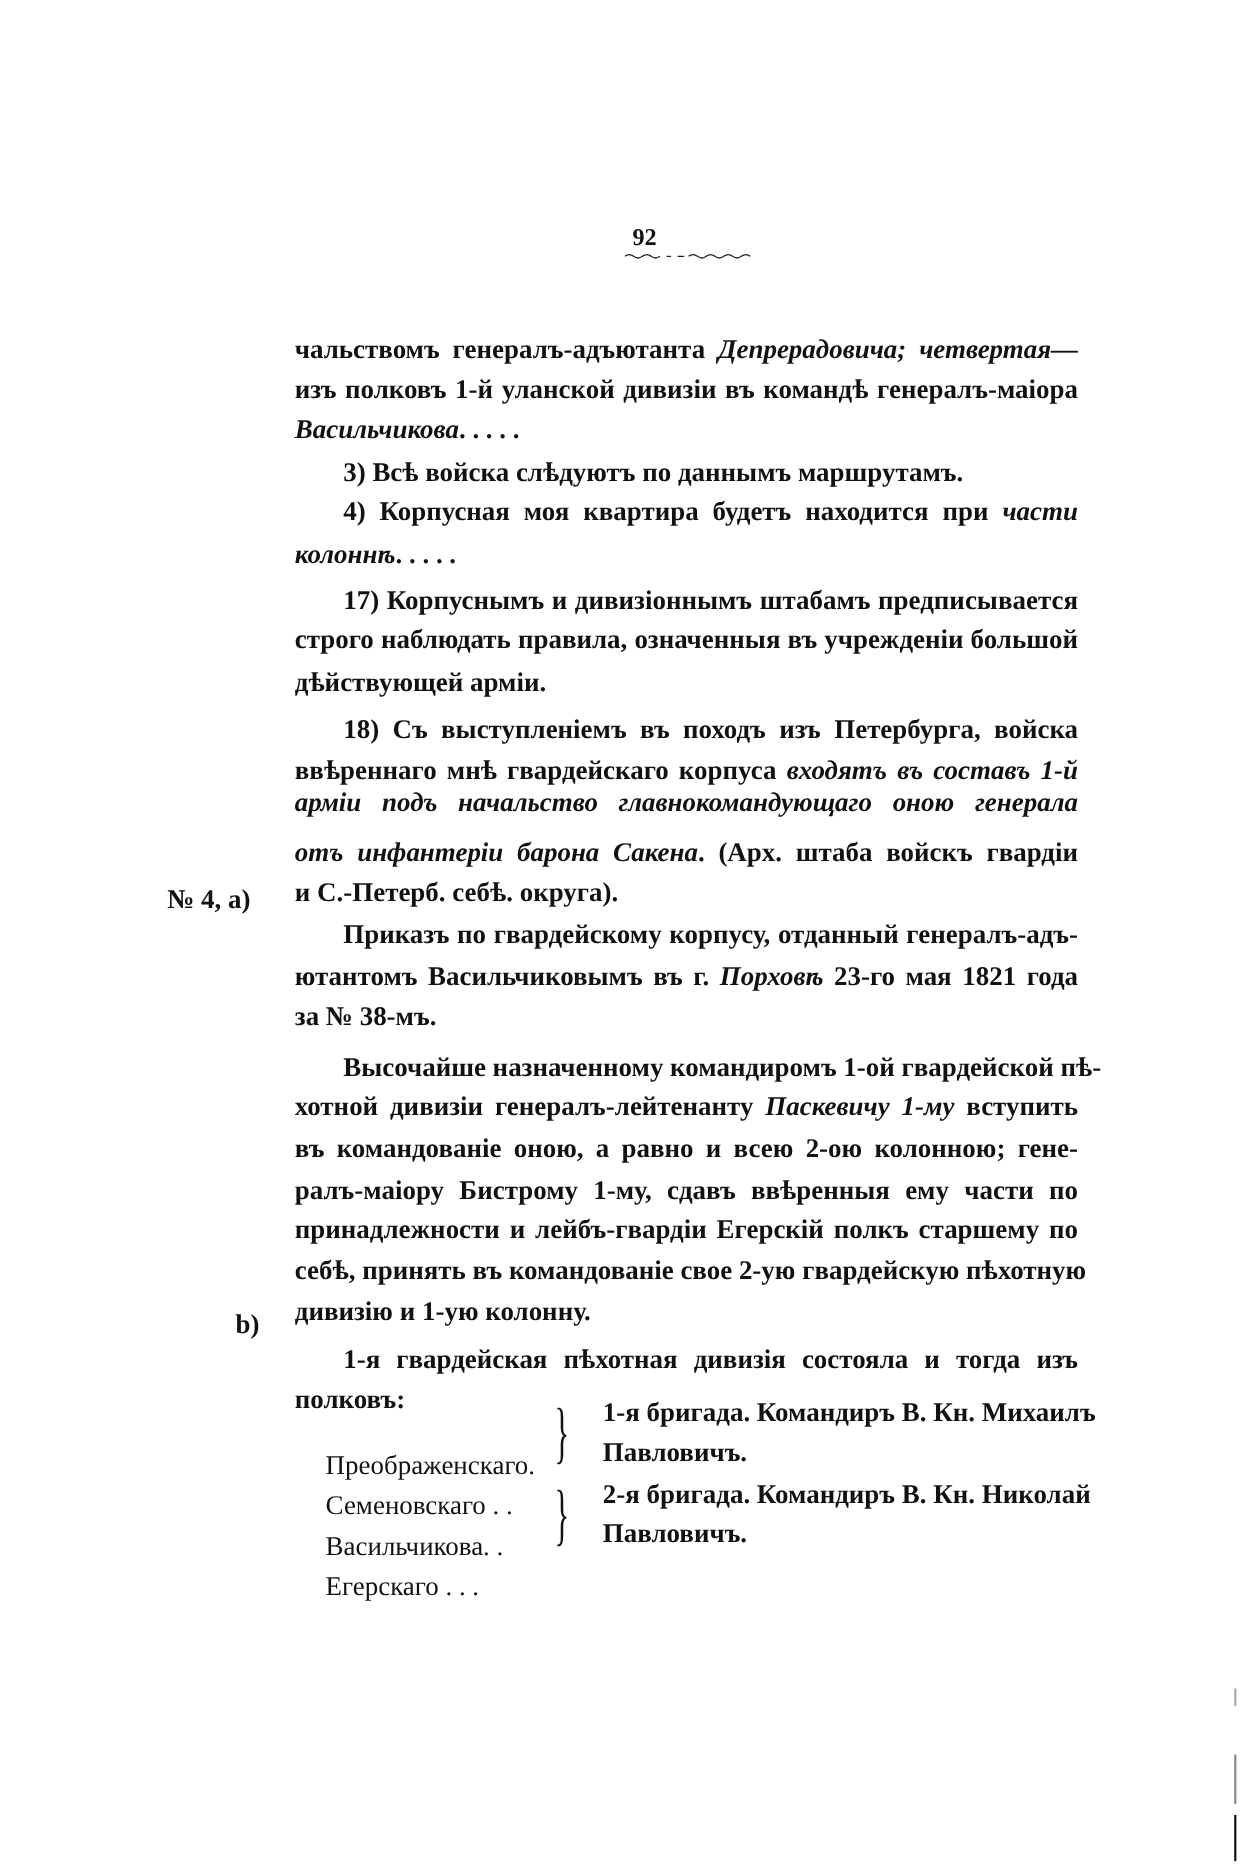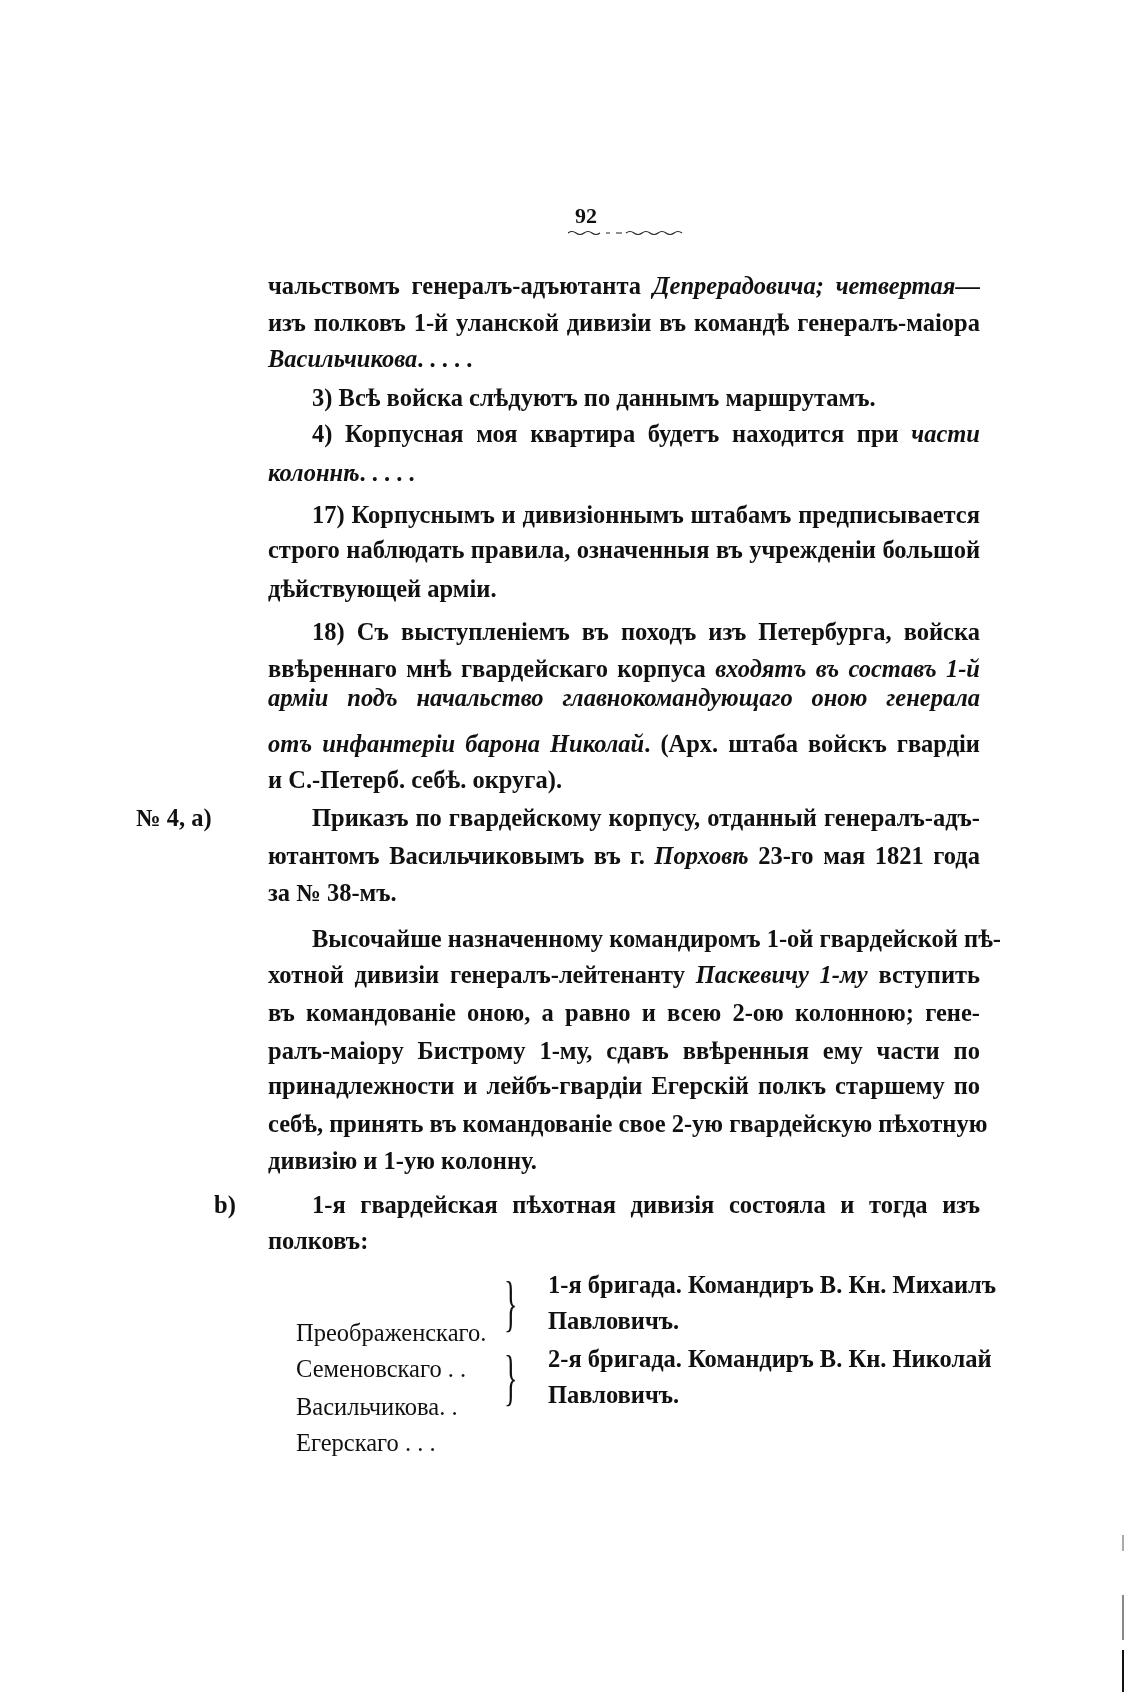--- a/index.html
+++ b/index.html
@@ -4,21 +4,21 @@
 <style>
   html, body { margin: 0; padding: 0; }
   body {
     width: 1140px; height: 1704px; background: #ffffff; position: relative; overflow: hidden;
     font-family: "Liberation Serif", "DejaVu Serif", serif; color: #111;
   }
   .page-num { position: absolute; left: 0; width: 1116px; top: 203px; text-align: center; font-size: 22px; font-weight: bold; padding-left: 28px; }
   .page-num-rule { position: absolute; left: 568px; top: 230px; width: 118px; height: 6px; }
   .line {
     position: absolute; left: 268px; width: 712px; height: 37px; line-height: 37px;
-    font-size: 24.5px; font-weight: bold; white-space: nowrap;
+    font-size: 24.5px; font-weight: bold; white-space: nowrap; margin-top: 32px;
   }
   .just { text-align: justify; text-align-last: justify; }
   .ind { left: 312px; width: 668px; }
   .it { font-style: italic; }
   .margin-label { position: absolute; font-size: 24.5px; font-weight: bold; line-height: 37px; white-space: nowrap; }
   .reg-name { position: absolute; left: 296px; width: 210px; font-size: 24.5px; font-weight: normal; line-height: 37px; white-space: nowrap; margin-top: 48px; }
   .brace { position: absolute; left: 504px; font-size: 62px; line-height: 74px; font-weight: normal; transform: scaleX(0.45); transform-origin: left; }
   .reg-text { position: absolute; left: 548px; width: 460px; font-size: 24.5px; font-weight: bold; line-height: 37px; white-space: nowrap; }
   .scan-mark { position: absolute; left: 1122px; width: 2px; background: #333; }
 </style>
@@ -36,24 +36,24 @@
   <div class="line" style="top:340px"><span class="it">Васильчикова</span><span>. . . . .</span></div>
   <div class="line ind" style="top:379px"><span>3) Всѣ войска слѣдуютъ по даннымъ маршрутамъ.</span></div>
   <div class="line ind just" style="top:415px"><span>4) Корпусная моя квартира будетъ находится при </span><span class="it">части</span></div>
   <div class="line" style="top:454px"><span class="it">колоннѣ</span><span>. . . . .</span></div>
   <div class="line ind just" style="top:496px"><span>17) Корпуснымъ и дивизіоннымъ штабамъ предписывается</span></div>
   <div class="line just" style="top:531px"><span>строго наблюдать правила, означенныя въ учрежденіи большой</span></div>
   <div class="line" style="top:570px"><span>дѣйствующей арміи.</span></div>
   <div class="line ind just" style="top:613px"><span>18) Съ выступленіемъ въ походъ изъ Петербурга, войска</span></div>
   <div class="line just" style="top:650px"><span>ввѣреннаго мнѣ гвардейскаго корпуса </span><span class="it">входятъ въ составъ 1-й</span></div>
   <div class="line just" style="top:679px"><span class="it">арміи подъ начальство главнокомандующаго оною генерала</span></div>
-  <div class="line just" style="top:725px"><span class="it">отъ инфантеріи барона Николай</span><span>. (Арх. штаба войскъ гвардіи</span></div>
+  <div class="line just" style="top:725px"><span class="it">отъ инфантеріи барона Сакена</span><span>. (Арх. штаба войскъ гвардіи</span></div>
   <div class="line" style="top:761px"><span>и С.-Петерб. себѣ. округа).</span></div>
 
-  <div class="margin-label" style="left:136px; top:799px">№ 4, а)</div>
+  <div class="margin-label" style="left:152px; top:799px">№ 4, а)</div>
   <div class="line ind just" style="top:799px"><span>Приказъ по гвардейскому корпусу, отданный генералъ-адъ-</span></div>
   <div class="line just" style="top:837px"><span>ютантомъ Васильчиковымъ въ г. </span><span class="it">Порховѣ</span><span> 23-го мая 1821 года</span></div>
   <div class="line" style="top:874px"><span>за № 38-мъ.</span></div>
 
   <div class="line ind just" style="top:920px"><span>Высочайше назначенному командиромъ 1-ой гвардейской пѣ-</span></div>
   <div class="line just" style="top:956px"><span>хотной дивизіи генералъ-лейтенанту </span><span class="it">Паскевичу 1-му</span><span> вступить</span></div>
   <div class="line just" style="top:994px"><span>въ командованіе оною, а равно и всею 2-ою колонною; гене-</span></div>
   <div class="line just" style="top:1032px"><span>ралъ-маіору Бистрому 1-му, сдавъ ввѣренныя ему части по</span></div>
   <div class="line just" style="top:1067px"><span>принадлежности и лейбъ-гвардіи Егерскій полкъ старшему по</span></div>
   <div class="line just" style="top:1105px"><span>себѣ, принять въ командованіе свое 2-ую гвардейскую пѣхотную</span></div>

